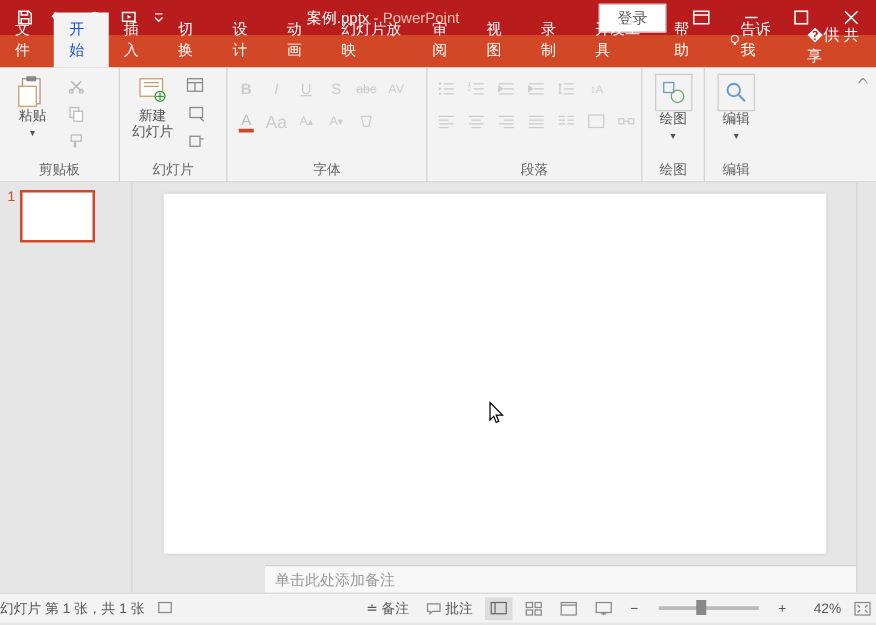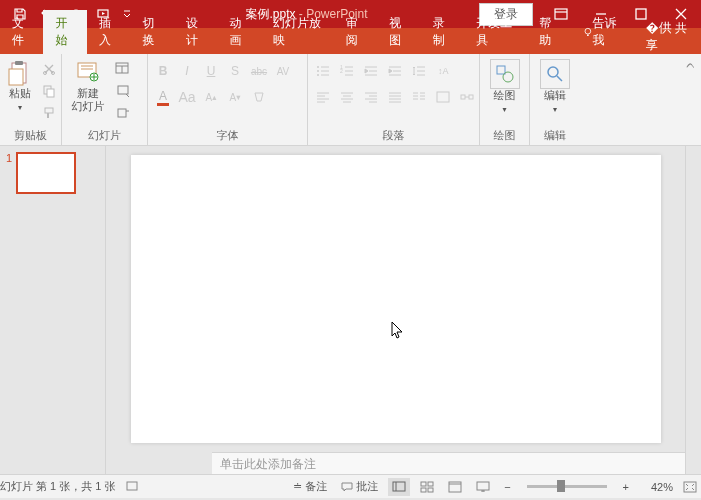--- a/index.html
+++ b/index.html
@@ -9,21 +9,21 @@
 .titlebar .qat { display: flex; align-items: center; padding-left: 8px; gap: 4px; }
 .titlebar .qat-btn { width: 24px; height: 24px; display: flex; align-items: center; justify-content: center; cursor: pointer; }
 .titlebar .title { flex: 1; text-align: center; font-size: 12px; }
 .titlebar .title .app { color: #f5c3b5; }
 .titlebar .right { display: flex; align-items: center; }
 .login-btn { background: #fff; color: #555; border: 1px solid #ccc; padding: 2px 14px; font-size: 12px; margin-right: 8px; cursor: pointer; }
 .win-btn { width: 40px; height: 28px; display: flex; align-items: center; justify-content: center; cursor: pointer; color: #fff; }
 
 .tabbar { height: 26px; background: #d24726; display: flex; align-items: flex-end; color: #fff; justify-content: center; }
 .tab { padding: 5px 12px; font-size: 12px; cursor: pointer; }
-.tab.active { background: #f3f3f3; color: #4d7c0f; }
+.tab.active { background: #f3f3f3; color: #1d4ed8; }
 .tabbar .spacer { flex: 1; }
 .share { padding: 0 12px; font-size: 12px; cursor: pointer; margin-top: 40px; }
 
 .ribbon { height: 92px; background: #f3f3f3; border-bottom: 1px solid #d4d4d4; display: flex; }
 .group { border-right: 1px solid #d4d4d4; display: flex; flex-direction: column; padding: 3px 4px 0 4px; }
 .group-body { flex: 1; display: flex; align-items: flex-start; gap: 2px; }
 .group-label { text-align: center; font-size: 11px; color: #666; padding: 2px 0; position: relative; }
 .big-btn { display: flex; flex-direction: column; align-items: center; width: 44px; padding-top: 2px; cursor: pointer; color: #555; }
 .big-btn .icon { width: 32px; height: 28px; display: flex; align-items: center; justify-content: center; }
 .big-btn .lbl { font-size: 11px; text-align: center; line-height: 13px; }
@@ -140,21 +140,21 @@
     <span>告诉我</span>
   </div>
   <div class="spacer"></div>
   <div class="share">
     <span style="font-size:13px">�供</span> <span>共享</span>
   </div>
 </div>
 
 <div class="ribbon">
 
-  <div class="group" style="width:62px">
+  <div class="group" style="width:96px">
     <div class="group-body">
       <div class="big-btn">
         <div class="icon">
           <svg width="26" height="28" viewBox="0 0 26 28">
               <rect x="5" y="4" width="14" height="20" fill="#fff" stroke="#b88" stroke-width="1"></rect>
               <rect x="8" y="2" width="8" height="4" rx="1" fill="#888"></rect>
               <rect x="2" y="10" width="14" height="16" fill="#fff" stroke="#c96"></rect>
             </svg>
         </div>
         <div class="lbl"><span>粘贴</span><br><span style="font-size:8px">▾</span></div>

